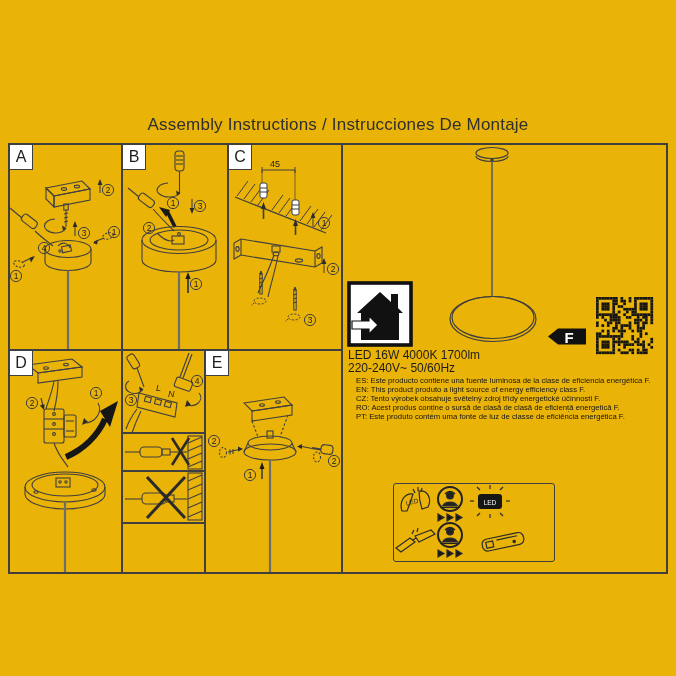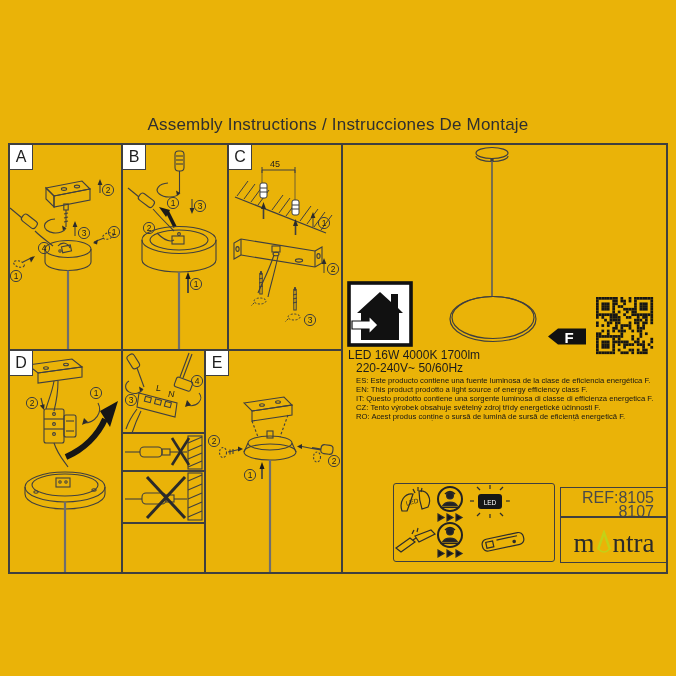--- a/index.html
+++ b/index.html
@@ -701,28 +701,28 @@
       </g>
   </svg>
 
   <svg class="abs" style="left:347px;top:281px;" width="66" height="66" viewBox="0 0 66 66">
     <rect x="2" y="2" width="62" height="62" fill="#fff" stroke="#111" stroke-width="3.6"></rect>
     <path d="M10,32 L33,11 L44,21 L44,13 L51,13 L51,27 L56,32 L52,32 L52,59 L14,59 L14,32 Z" fill="#111"></path>
     <polygon points="5,40 22,40 22,35 31,44 22,53 22,48 5,48" fill="#fff" stroke="#111" stroke-width="1.2"></polygon>
   </svg>
 
   <div class="specs" style="top:349px;">LED 16W 4000K 1700lm</div>
-  <div class="specs" style="top:362px;margin-left:8px;">220-240V~ 50/60Hz</div>
+  <div class="specs" style="top:362px;">220-240V~ 50/60Hz</div>
 
   <div class="langs">
     <div>ES: Este producto contiene una fuente luminosa de la clase de eficiencia energética F.</div>
-    <div>EN: This product prodotto a light source of energy efficiency class F.</div>
-    <div>IT: Questo prodotto contiene una sorgente luminosa di classe di efficienza energetica F.</div>
+    <div>EN: This product produto a light source of energy efficiency class F.</div>
     <div>CZ: Tento výrobek obsahuje světelný zdroj třídy energetické účinnosti F.</div>
-    <div>RO: Acest produs conține o sursă de lumină de sursă de eficiență energetică F.</div>
+    <div>RO: Acest produs conține o sursă de clasă de clasă de eficiență energetică F.</div>
+    <div>PT: Este produto contém uma fonte de luz de classe de eficiência energética F.</div>
   </div>
 
   <div class="iconsbox">
     <svg width="159" height="76" viewBox="0 0 159 76">
       <defs>
         <g id="tech">
           <circle r="12" fill="none" stroke="#222" stroke-width="2"></circle>
           <circle cx="0" cy="-3.5" r="3.4" fill="#222"></circle>
           <path d="M-5,-5 Q0,-10 5,-5" fill="none" stroke="#222" stroke-width="1.6"></path>
           <path d="M-7.5,7 A8,6 0 0 1 7.5,7 Z" fill="#222"></path>
@@ -775,27 +775,14 @@
         <g transform="rotate(-12 108 58)">
           <rect x="88" y="52" width="42" height="12" rx="5"></rect>
           <rect x="92" y="55" width="7" height="6"></rect>
           <line x1="103" y1="55" x2="124" y2="55"></line>
           <circle cx="120" cy="60" r="1.2" fill="#2c2c2c"></circle>
         </g>
       </g>
     </svg>
   </div>
 
-  <div class="refbox">
-    <div class="refline first">REF:8105</div>
-    <div class="refline">8107</div>
-    <div class="refdiv"></div>
-    <div class="brand">
-      <span>m</span>
-      <svg width="16" height="24" viewBox="0 0 16 24">
-        <path d="M2,19.5 L8,2.5 L14,19.5" fill="none" stroke="#c3d117" stroke-width="2.4"></path>
-        <path d="M2.5,19 Q8,25 13.5,19" fill="none" stroke="#c3d117" stroke-width="1.6"></path>
-      </svg>
-      <span>ntra</span>
-    </div>
-  </div>
 
 </div>
 
 </body></html>

